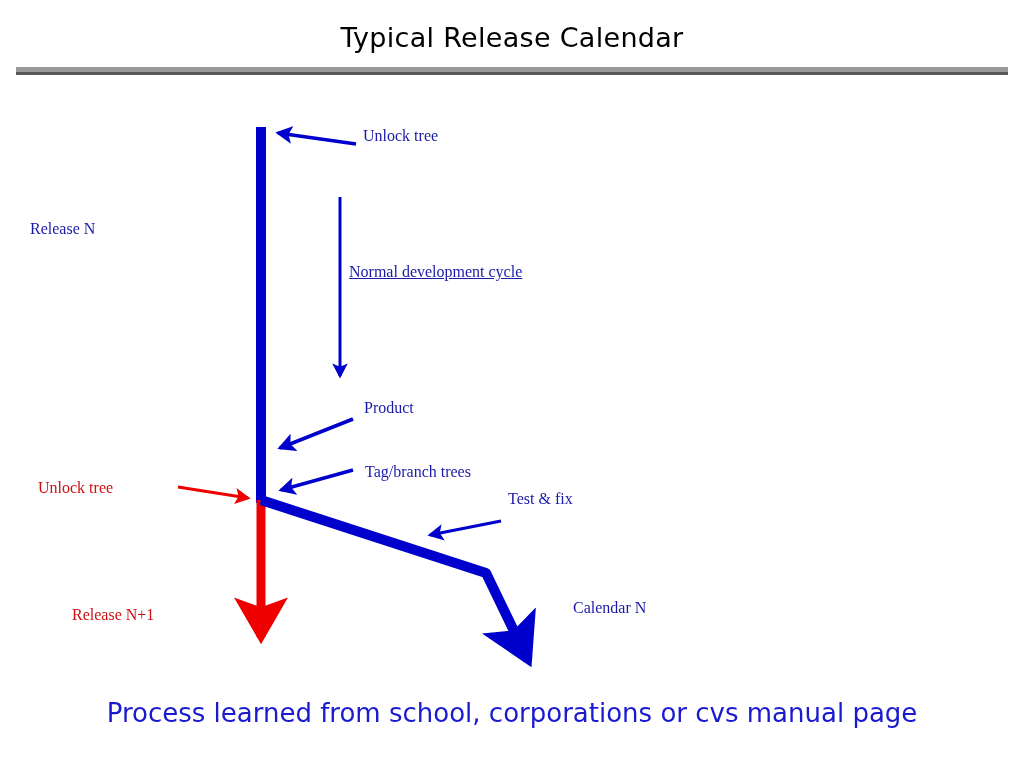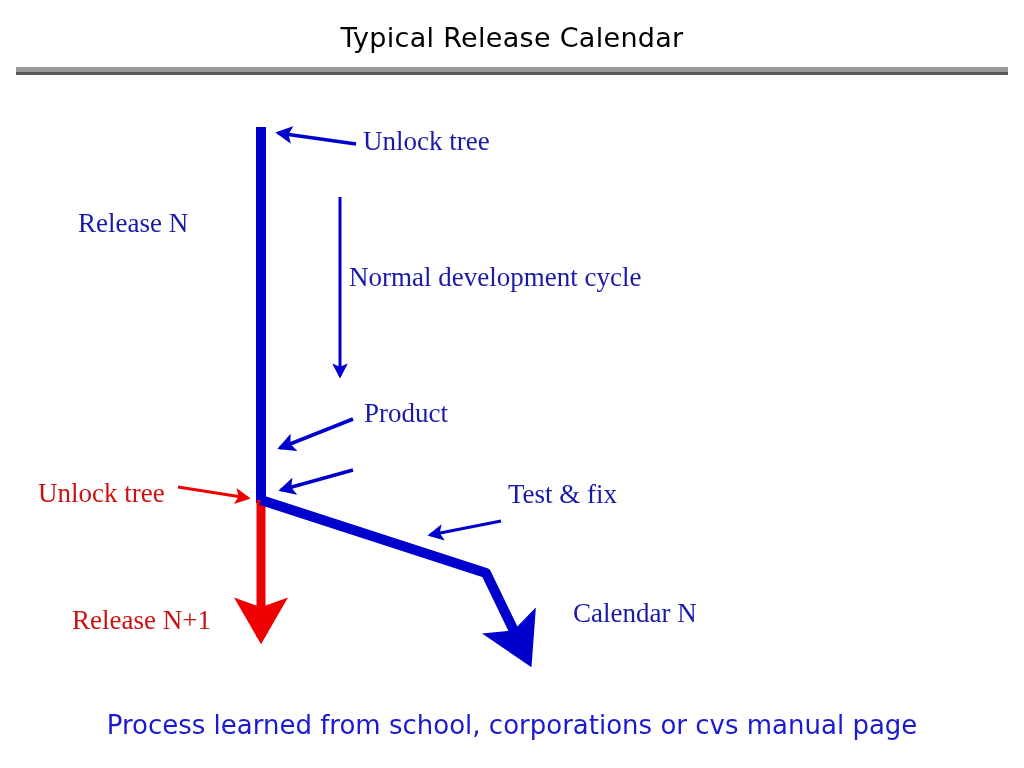--- a/index.html
+++ b/index.html
@@ -55,48 +55,47 @@
     top: 0;
     width: 1024px;
     height: 768px;
   }
 
   
   .lbl {
     position: absolute;
     white-space: nowrap;
     font-family: "Liberation Serif", "DejaVu Serif", serif;
-    font-size: 27px;
+    font-size: 16px;
     line-height: 1;
   }
   .lbl.blue { color: #1a1aa8; }
   .lbl.red  { color: #cc1111; }
 
   #lbl-unlock-top      { left: 363px; top: 128px; }
-  #lbl-release-n       { left: 30px;  top: 210px; margin-left: 48px; }
-  #lbl-normal-cycle    { left: 349px; top: 264px; }
+  #lbl-release-n       { left: 30px;  top: 221px; }
+  #lbl-normal-cycle    { left: 349px; top: 264px; text-decoration: underline; }
   #lbl-slowdown        { left: 364px; top: 400px; }
   #lbl-tag-branch      { left: 365px; top: 464px; }
   #lbl-unlock-bottom   { left: 38px;  top: 480px; }
-  #lbl-test-fix        { left: 508px; top: 481px; }
+  #lbl-test-fix        { left: 508px; top: 491px; }
   #lbl-product-n       { left: 573px; top: 600px; }
   #lbl-release-n1      { left: 72px;  top: 607px; text-align: right; }
 
   
   #caption {
     position: absolute;
     left: 0;
     top: 698px;
     width: 1024px;
     text-align: center;
     font-family: "DejaVu Sans", "Liberation Sans", sans-serif;
     font-size: 26px;
     color: #1a1ad0;
     white-space: nowrap;
-    margin-top: 12px;
   }
 </style>
 </head>
 <body>
 
 <div id="slide">
 
   <div id="slide-title">Typical Release Calendar</div>
 
   <div id="title-rule"></div>
@@ -139,20 +138,21 @@
   </svg>
 
   <div class="lbl blue" id="lbl-unlock-top">Unlock tree</div>
 
   <div class="lbl blue" id="lbl-release-n">Release N</div>
 
   <div class="lbl blue" id="lbl-normal-cycle">Normal development cycle</div>
 
   <div class="lbl blue" id="lbl-slowdown">Product</div>
 
+  <div class="lbl blue" id="lbl-tag-branch">Tag/branch trees</div>
 
   <div class="lbl red" id="lbl-unlock-bottom">Unlock tree</div>
 
   <div class="lbl blue" id="lbl-test-fix">Test &amp; fix</div>
 
   <div class="lbl blue" id="lbl-product-n">Calendar N</div>
 
   <div class="lbl red" id="lbl-release-n1">Release N+1</div>
 
   <div id="caption">Process learned from school, corporations or cvs manual page</div>

